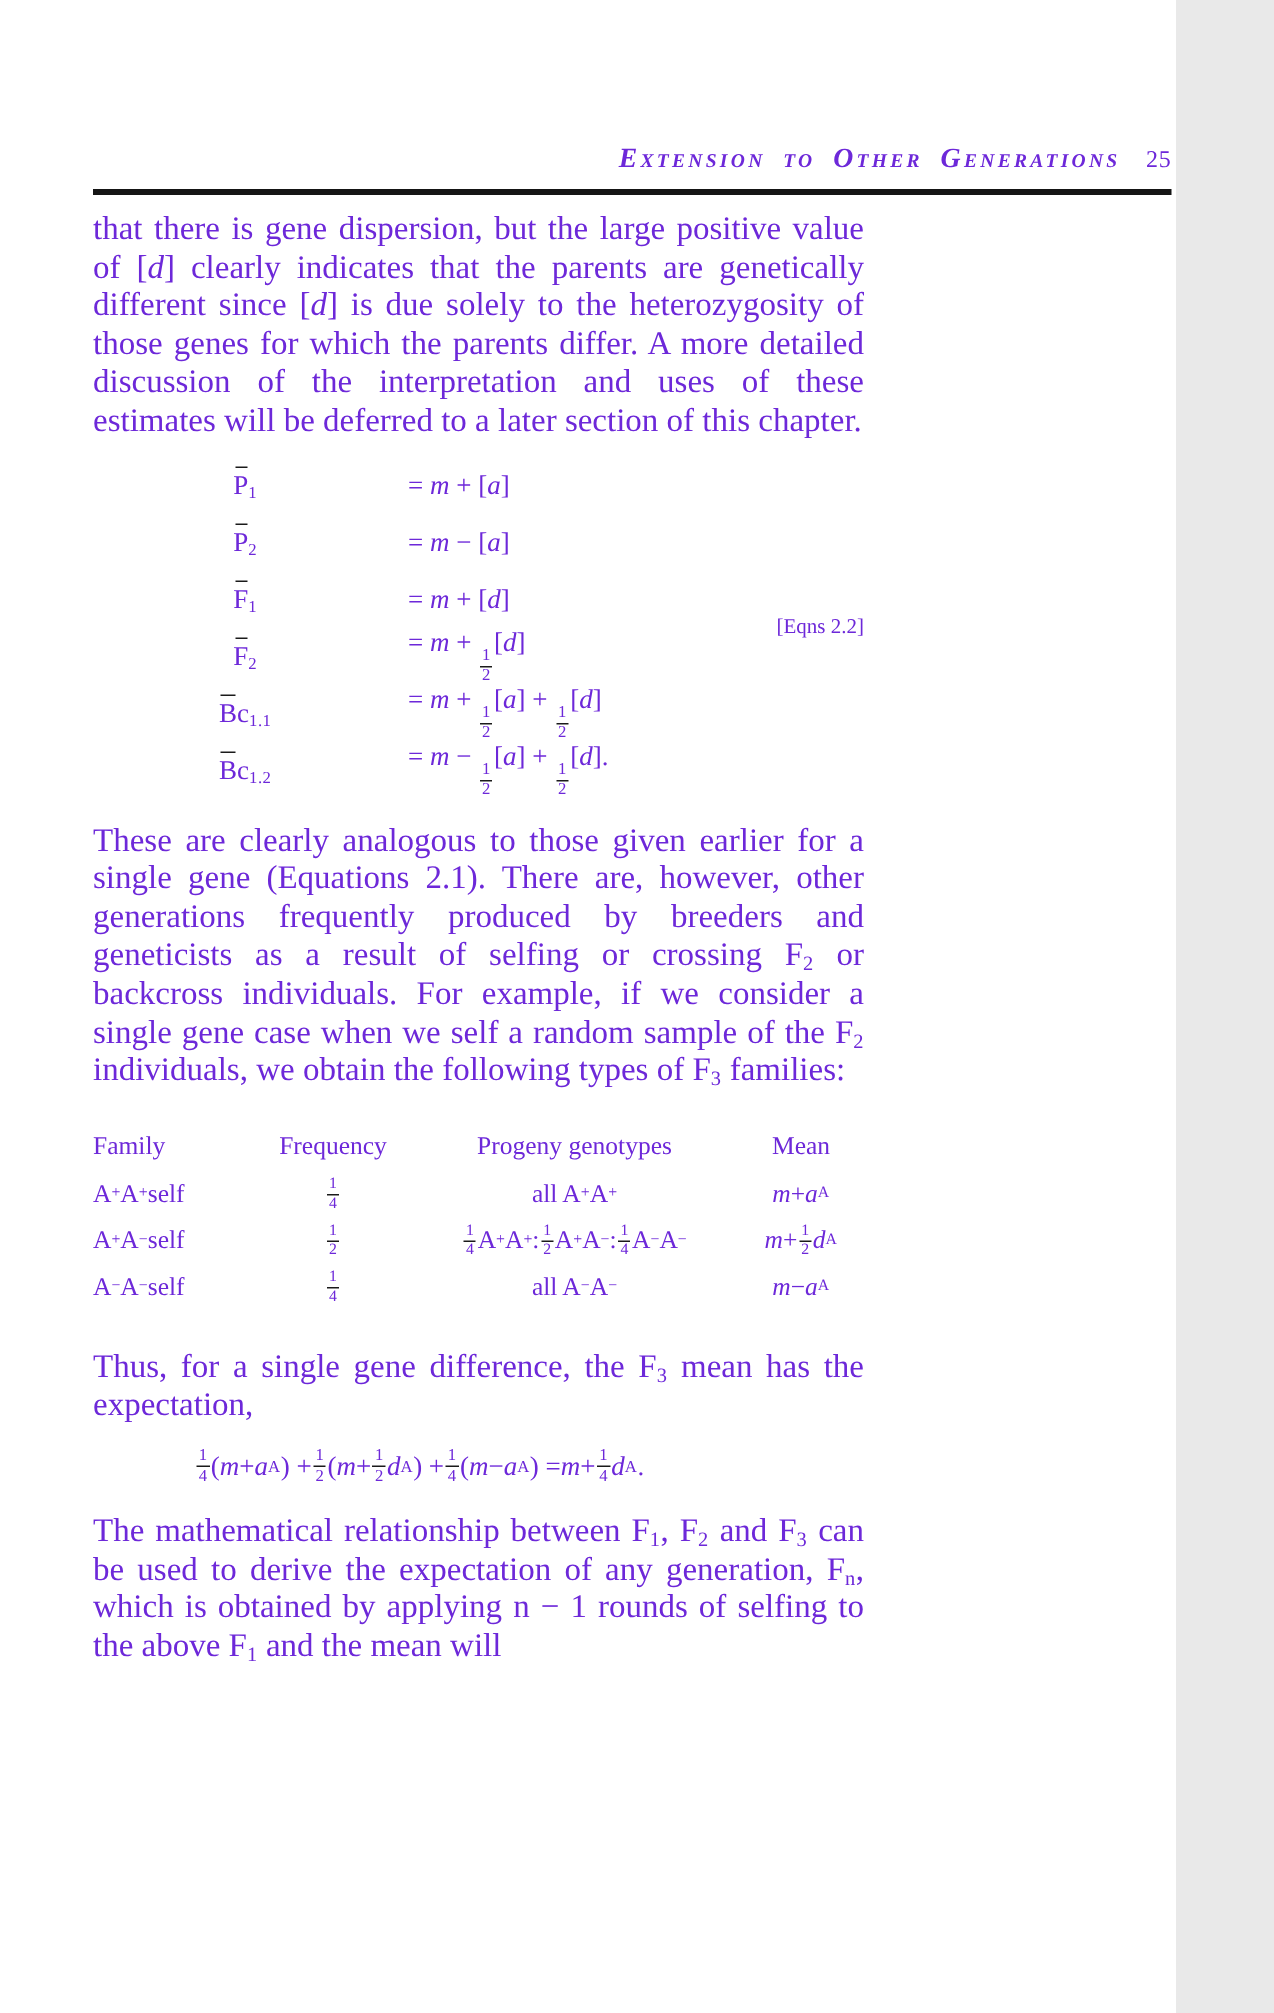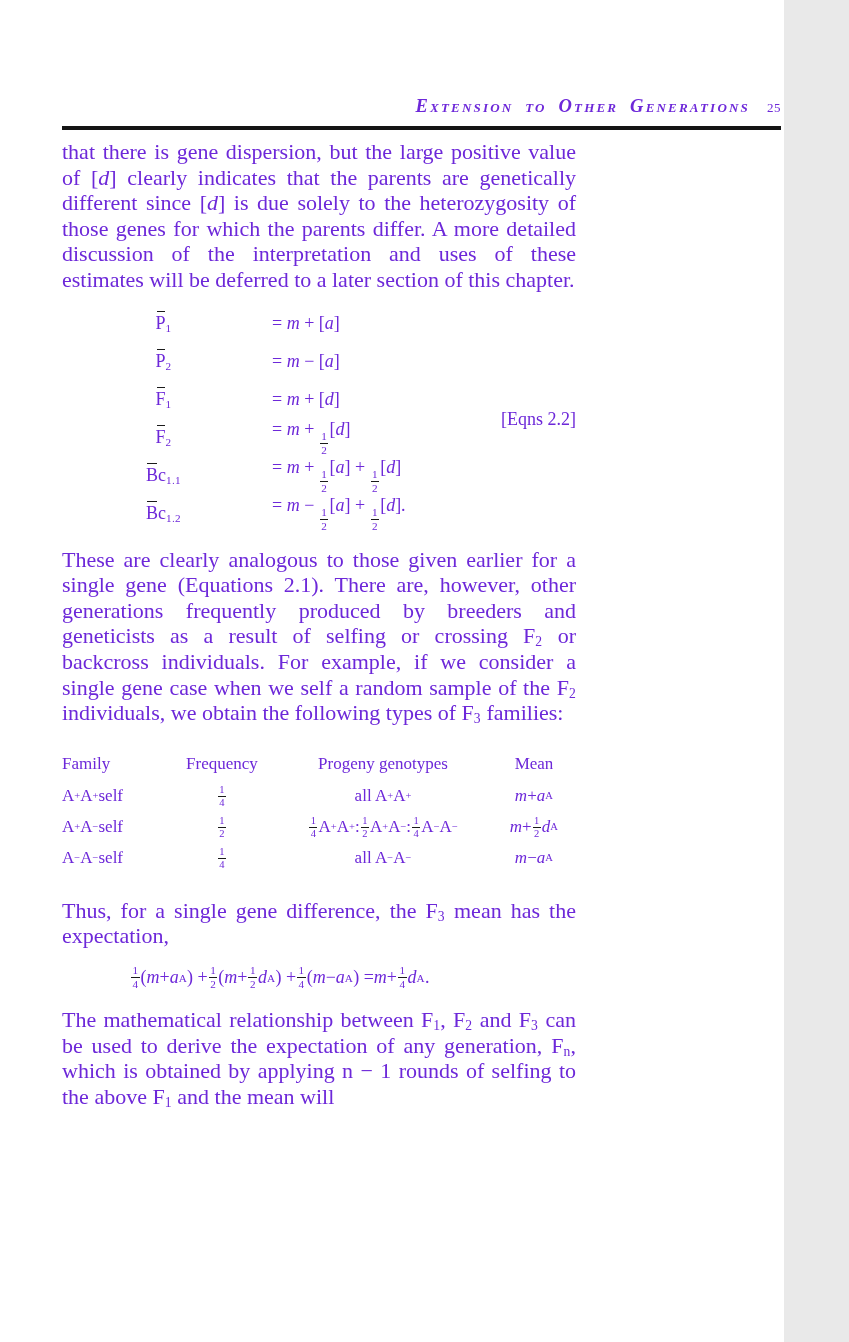--- a/index.html
+++ b/index.html
@@ -13,21 +13,21 @@
   }
   
   .running-head{
     position:absolute;top:96px;left:62px;width:719px;
     display:flex;justify-content:flex-end;align-items:baseline;
   }
   .head-title{
     font-style:italic;font-weight:600;font-variant:small-caps;
     font-size:18.5px;letter-spacing:2.2px;word-spacing:5px;
   }
-  .page-num{font-size:13px;font-style:normal;margin-left:17px;letter-spacing:0.5px;}
+  .page-num{font-size:16px;font-style:normal;margin-left:17px;letter-spacing:0.5px;}
   .head-rule{position:absolute;top:126px;left:62px;width:719px;height:4px;background:#151515;}
 
   
   .column{position:absolute;left:62px;top:139px;width:514px;}
   p.body{margin:0;font-size:22px;line-height:25.6px;text-align:justify;}
 
   
   .sect{margin-top:27px;}
   .rule{height:4px;background:#171717;}
   .sect h2{
@@ -39,21 +39,21 @@
 
   .model-par{margin-top:30px !important;}
 
   
   .eq-block{position:relative;margin-top:12px;font-size:18px;}
   .eq-line{display:flex;align-items:center;height:38px;}
   .eq-lhs{display:inline-block;width:203px;text-align:center;white-space:nowrap;}
   .eq-rhs{margin-left:7px;white-space:nowrap;}
   .eq-label{
     position:absolute;right:0;top:50%;transform:translateY(-50%);
-    font-size:18px;font-style:normal;
+    font-size:14px;font-style:normal;
   }
 
   .analogous-par{margin-top:14px !important;}
 
   
   .f3-table{
     margin-top:22px;
     display:grid;
     grid-template-columns:108px 104px 218px 84px;
     font-size:17px;

